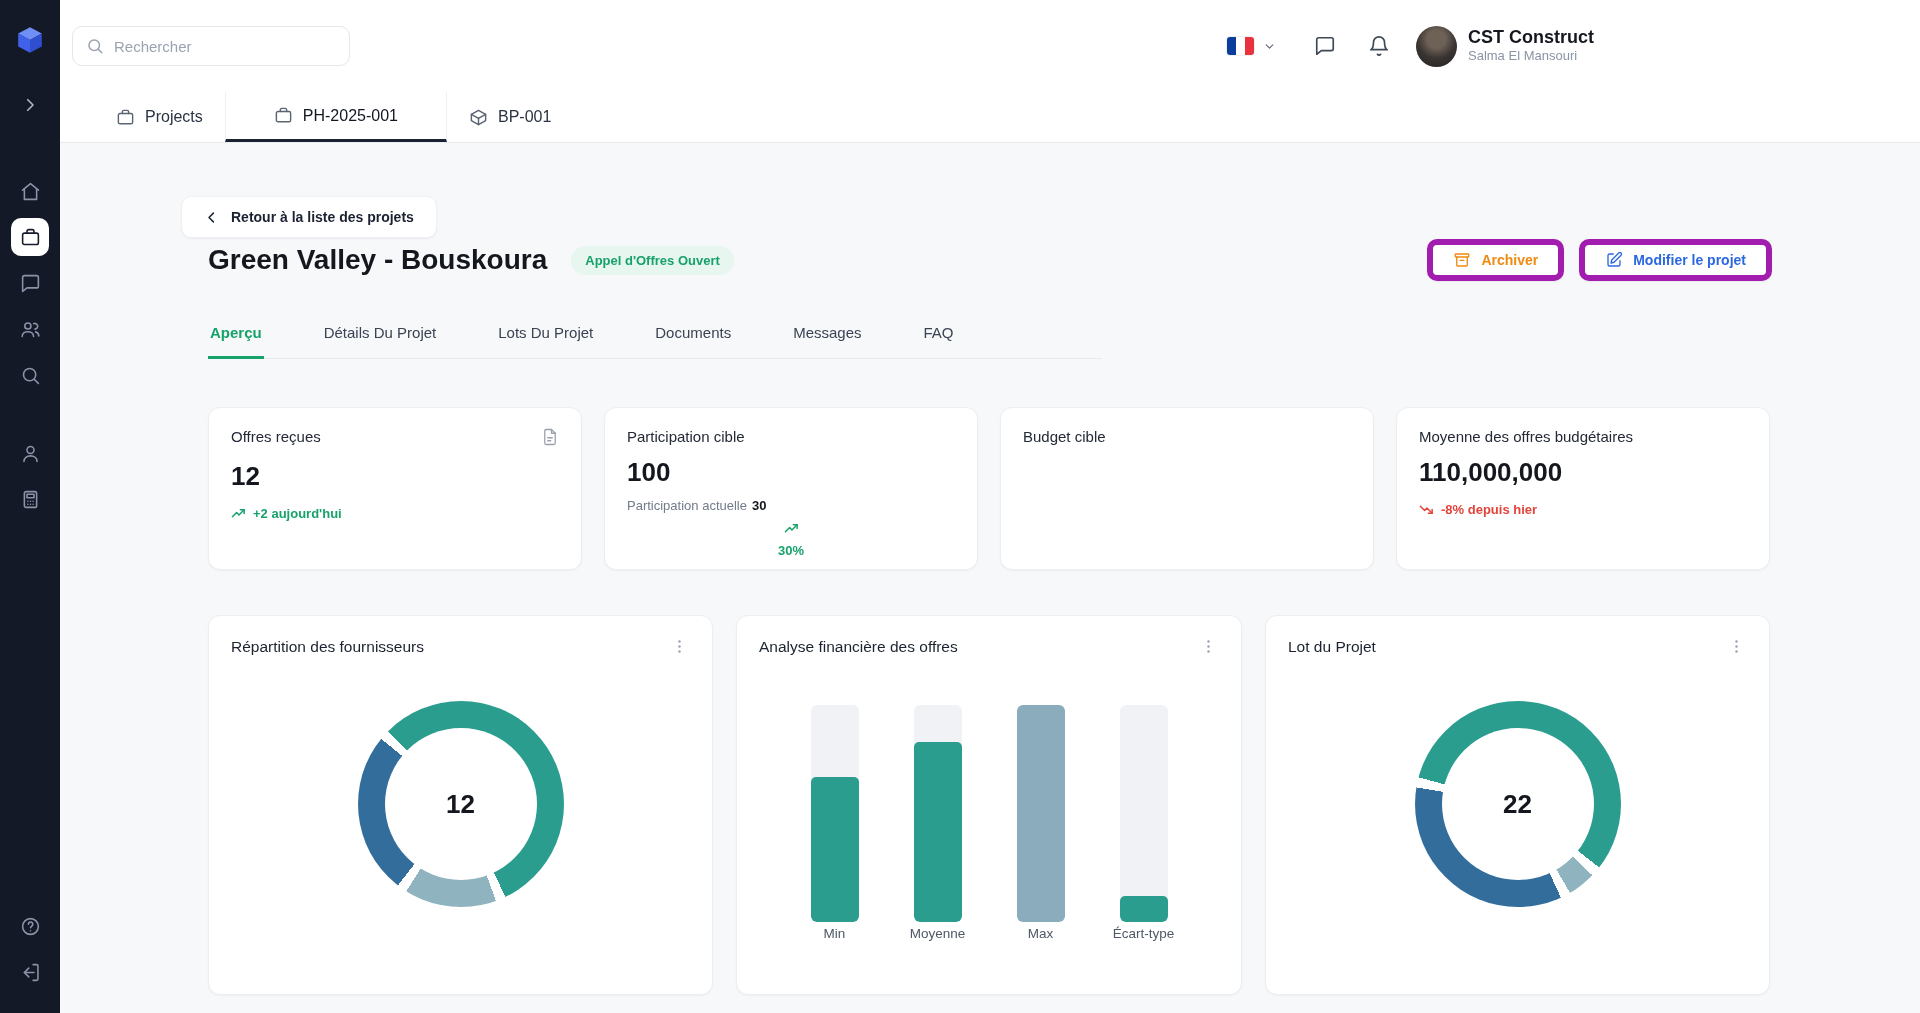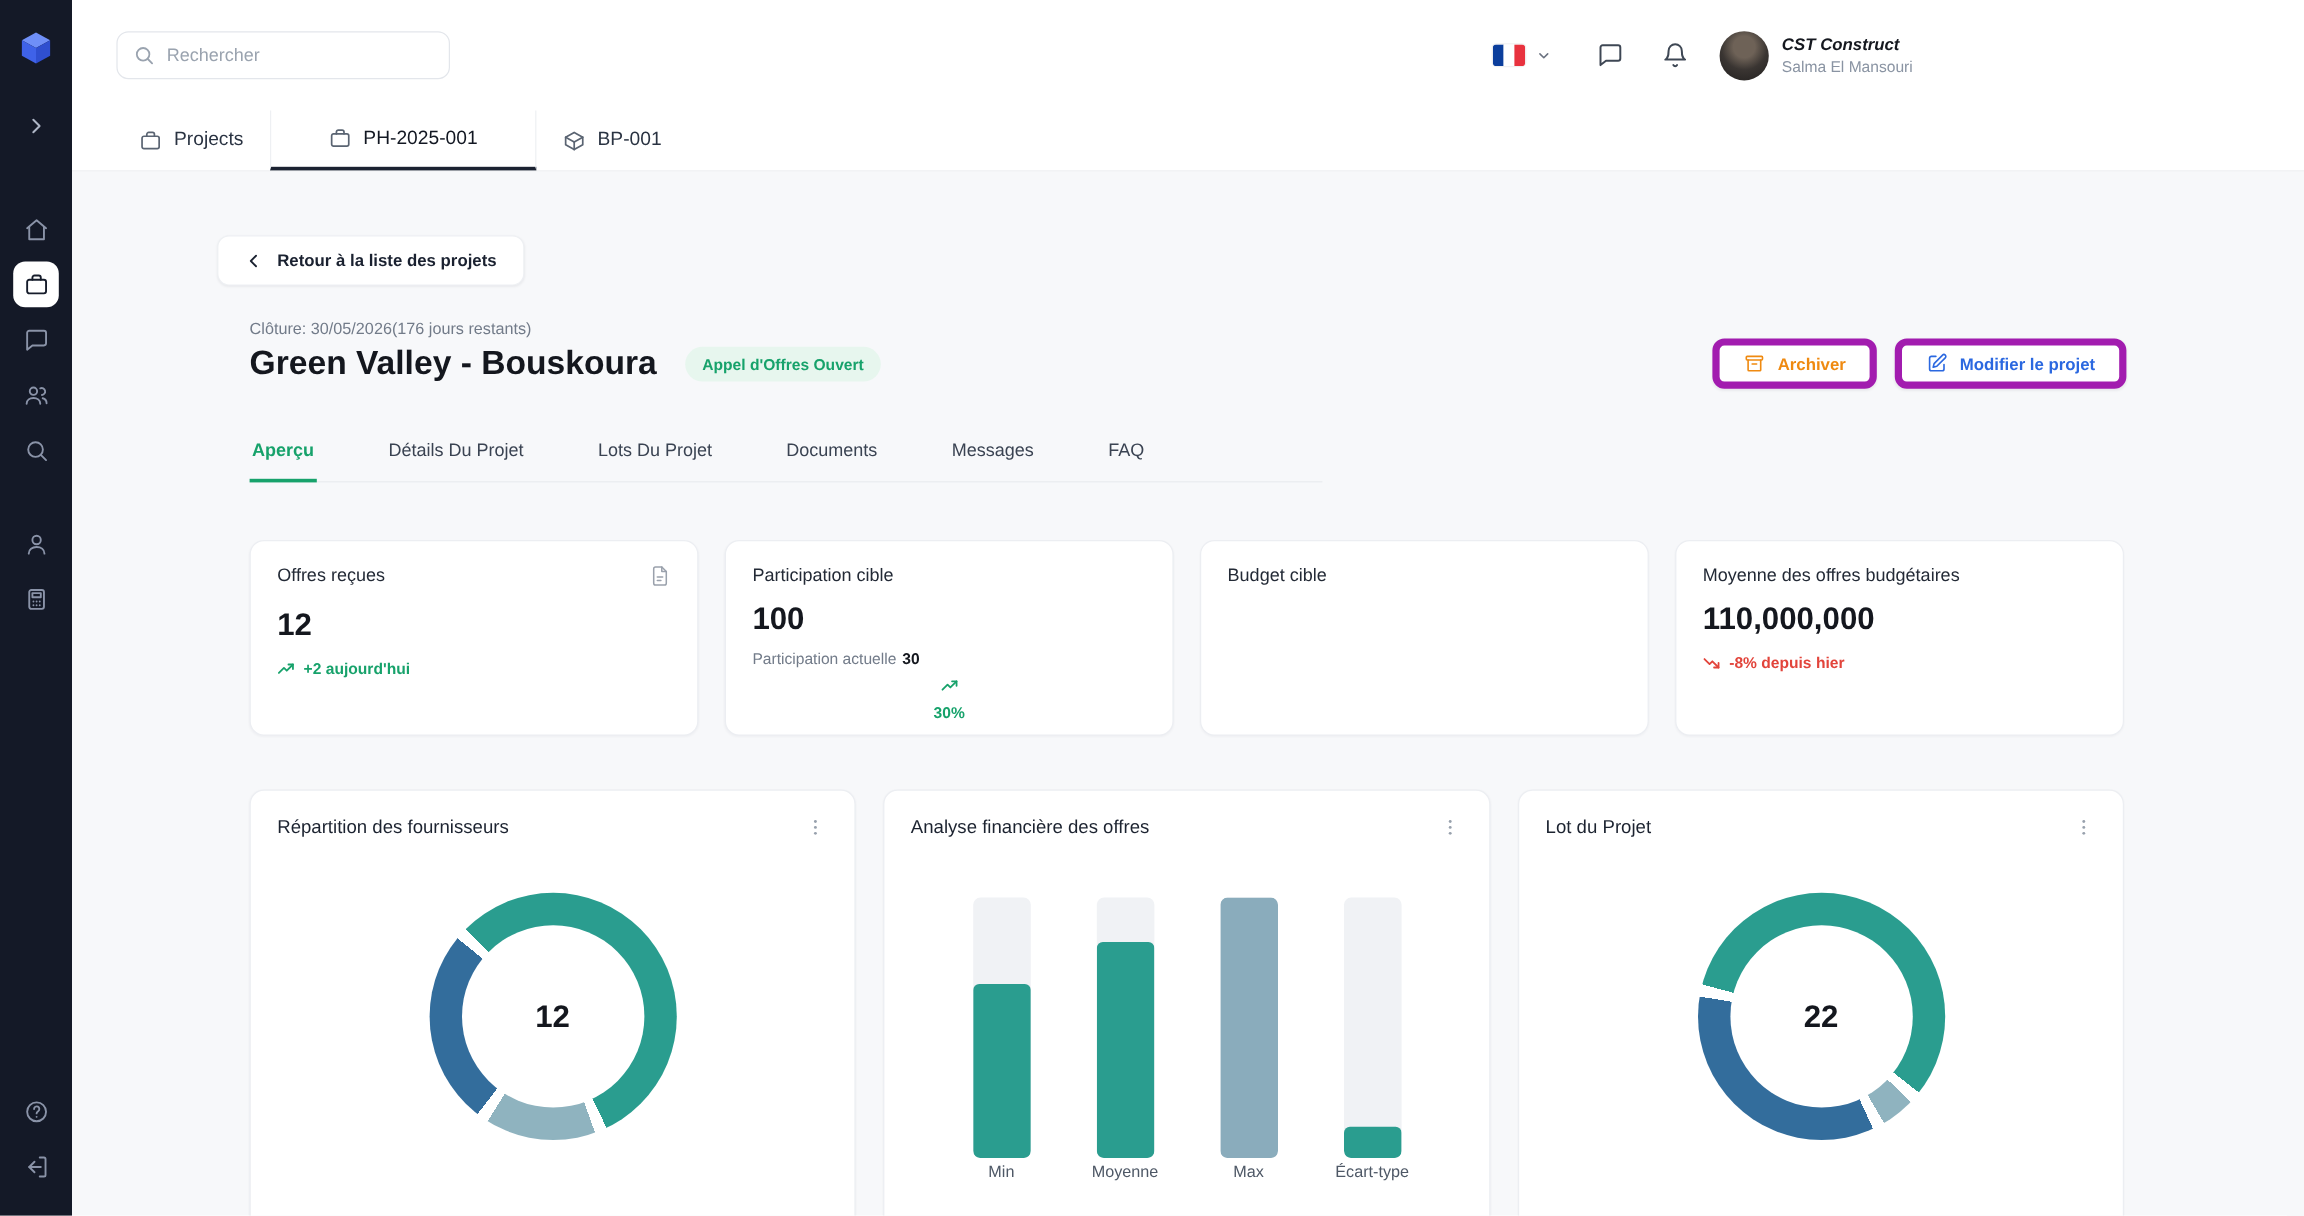--- a/index.html
+++ b/index.html
@@ -14,38 +14,38 @@
   .sb-btn { width:38px; height:38px; border:none; background:transparent; color:#8A93A8;
     display:flex; align-items:center; justify-content:center; border-radius:10px; }
   .sb-btn.active { background:#ffffff; color:#161C2B; }
   .expand { margin-top:30px; color:#AEB6C6; }
   .sb-nav { margin-top:48px; display:flex; flex-direction:column; gap:8px; align-items:center; }
   .gap-lg { height:24px; }
   .sb-bottom { margin-top:auto; margin-bottom:22px; display:flex; flex-direction:column; gap:8px; align-items:center; }
 
   
   .topbar { position:absolute; left:60px; top:0; width:1568px; height:92px; background:#fff;
-    display:flex; align-items:center; justify-content:space-between; padding:0 34px 0 37px; }
+    display:flex; align-items:center; justify-content:space-between; padding:0 34px 0 12px; }
   .search { width:278px; height:40px; border:1px solid #E3E6EB; border-radius:10px;
     display:flex; align-items:center; gap:10px; padding:0 13px; color:#9AA3AF; background:#fff; }
   .search input { border:none; outline:none; width:100%; font-size:15px; color:#2A3342; background:transparent;
     font-family:"Liberation Sans", sans-serif; }
   .search input::placeholder { color:#9AA3AF; }
   .top-right { display:flex; align-items:center; }
   .lang { display:flex; align-items:center; gap:9px; border:none; background:none; color:#6B7280; }
   .flag { width:27px; height:18px; border-radius:3px; overflow:hidden; display:flex; box-shadow:0 0 0 1px rgba(0,0,0,.06); }
   .flag i { flex:1; }
   .flag i:nth-child(1){ background:#0B3E9C; } .flag i:nth-child(2){ background:#fff; } .flag i:nth-child(3){ background:#E8323E; }
   .icon-btn { border:none; background:none; color:#3E4754; display:flex; align-items:center; justify-content:center; }
   .msg-btn { margin-left:38px; }
   .bell-btn { margin-left:32px; }
   .user { display:flex; align-items:center; gap:11px; margin-left:26px; cursor:pointer; }
   .avatar { width:41px; height:41px; border-radius:50%;
     background:radial-gradient(circle at 50% 32%, #6e6257 0 26%, #3a3532 55%, #211f1e 100%); }
-  .company { font-size:14px; font-weight:700; color:#15181F; line-height:19px;font-style:italic; }
+  .company { font-size:18px; font-weight:700; color:#15181F; line-height:19px; }
   .uname { font-size:13px; color:#8A94A3; line-height:17px; }
 
   
   .tabstrip { position:absolute; left:60px; top:92px; width:1860px; height:51px; background:#fff;
     border-bottom:1px solid #E9EBEF; display:flex; align-items:stretch; padding-left:56px; }
   .ttab { display:flex; align-items:center; gap:10px; padding:0 22px; font-size:16px; color:#2A3342; }
   .ttab:first-child { padding-left:0; }
   .ttab .ticon { color:#5A6472; display:flex; }
   .ttab.active { padding:0 48px; color:#121722; font-weight:500; border-bottom:3px solid #1B2231;
     border-left:1px solid #EEF0F3; border-right:1px solid #EEF0F3; }
@@ -294,21 +294,20 @@
 
   <button class="back-btn">
     <span style="display:flex">
         <svg width="15" height="15" viewBox="0 0 24 24" fill="none" stroke="currentColor" stroke-width="2.4" stroke-linecap="round" stroke-linejoin="round">
           <polyline points="15 5 8 12 15 19"></polyline>
         </svg>
       </span>
     <span>Retour à la liste des projets</span>
   </button>
 
-  <div class="closure">Clôture: 30/05/2026(176 jours restants)</div>
 
   <div class="title-row">
     <h1>Green Valley - Bouskoura</h1>
     <span class="badge">Appel d'Offres Ouvert</span>
     <div class="actions">
       <button class="act archive">
         <span style="display:flex">
             <svg width="18" height="18" viewBox="0 0 24 24" fill="none" stroke="currentColor" stroke-width="1.8" stroke-linecap="round" stroke-linejoin="round">
               <rect x="3" y="4" width="18" height="4" rx="1"></rect>
               <path d="M5 8v11a1 1 0 0 0 1 1h12a1 1 0 0 0 1-1V8"></path>

